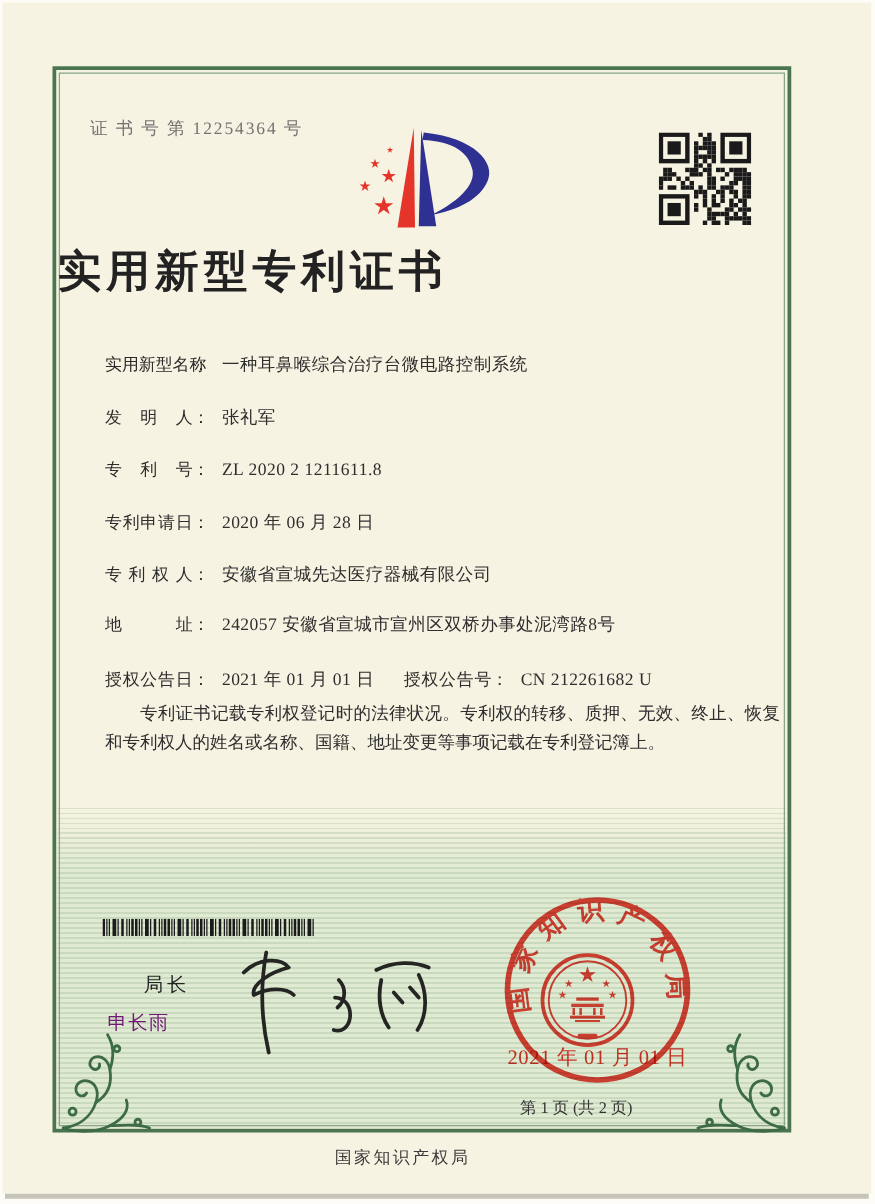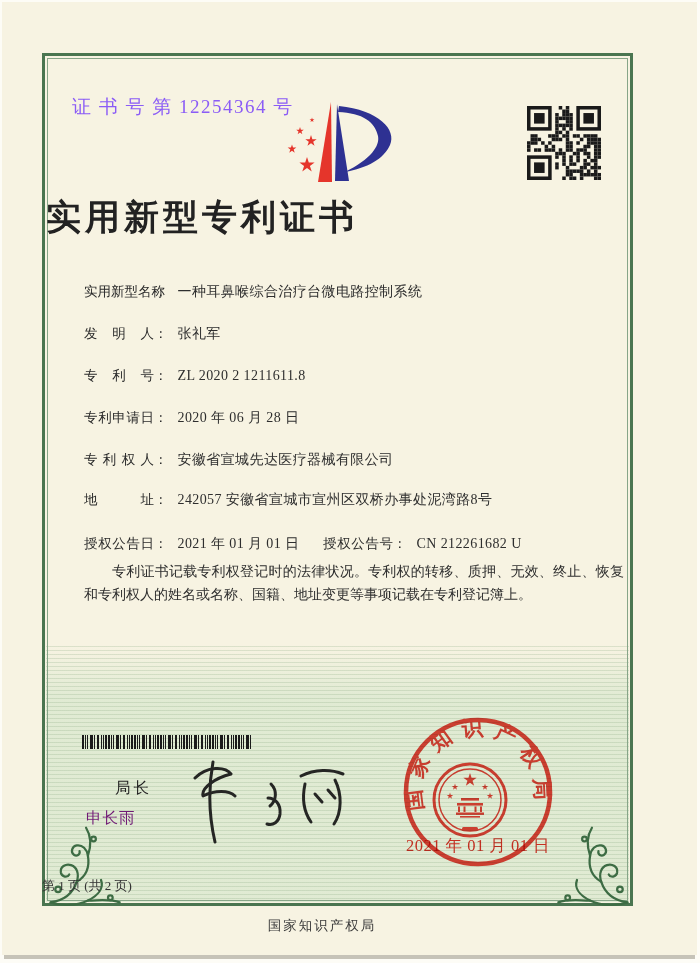--- a/index.html
+++ b/index.html
@@ -24,21 +24,21 @@
   .green-zone{
     position:absolute;left:1px;right:1px;bottom:1px;height:256px;
     background-image:
       repeating-linear-gradient(180deg, rgba(122,158,116,.22) 0 1px, rgba(0,0,0,0) 1px 4px),
       linear-gradient(180deg, rgba(223,234,210,0) 0, rgba(223,234,210,.95) 52px, rgba(223,234,210,.95) 100%);
   }
   .orn{position:absolute;width:84px;height:84px;}
   .orn-left{left:45px;top:824px;}
   .orn-right{left:549px;top:824px;transform:scaleX(-1);}
 
-  .cert-number{position:absolute;left:72px;top:94px;font-size:19px;letter-spacing:1.5px;color:#8b5cf6;}
+  .cert-number{position:absolute;left:72px;top:94px;font-size:14px;letter-spacing:1.5px;color:#737373;}
   .logo{position:absolute;left:281px;top:97px;width:142px;height:100px;}
   .qr{position:absolute;left:527px;top:106px;width:74px;height:74px;}
 
   .title{
     position:absolute;left:42px;top:194px;width:591px;text-align:left;
     font-size:35px;font-weight:700;letter-spacing:4px;text-indent:4px;color:#222;
   }
 
   .row{position:absolute;left:84px;white-space:nowrap;font-size:14px;}
   .row2{position:absolute;left:323px;white-space:nowrap;font-size:14px;}
@@ -54,21 +54,21 @@
   .signer-title{position:absolute;left:87px;top:778px;font-size:15.5px;letter-spacing:3px;color:#222;margin-left:28px;}
   .signer-name{position:absolute;left:86px;top:808px;font-size:15.5px;letter-spacing:1px;color:#701a75;}
   .signature{position:absolute;left:185px;top:754px;width:168px;height:96px;opacity:.92;}
 
   .seal{position:absolute;left:393px;top:710px;width:170px;height:170px;mix-blend-mode:multiply;opacity:.93;}
   .seal-date{
     position:absolute;left:396px;top:835px;width:164px;text-align:center;
     font-size:16.5px;color:#e23529;letter-spacing:.5px;mix-blend-mode:multiply;
   }
 
-  .page-num{position:absolute;left:42px;top:877px;width:464px;text-align:left;font-size:13px;color:#333;}
+  .page-num{position:absolute;left:42px;top:877px;width:464px;text-align:right;font-size:13px;color:#333;}
   .back-note{position:absolute;left:42px;top:917px;width:560px;text-align:center;font-size:13.5px;letter-spacing:2px;color:#3a3a3a;}
 </style>
 </head>
 <body>
 
 <div class="paper"></div>
 <div class="edge-bottom"></div>
 
 <div class="frame">
   <div class="green-zone"></div>

